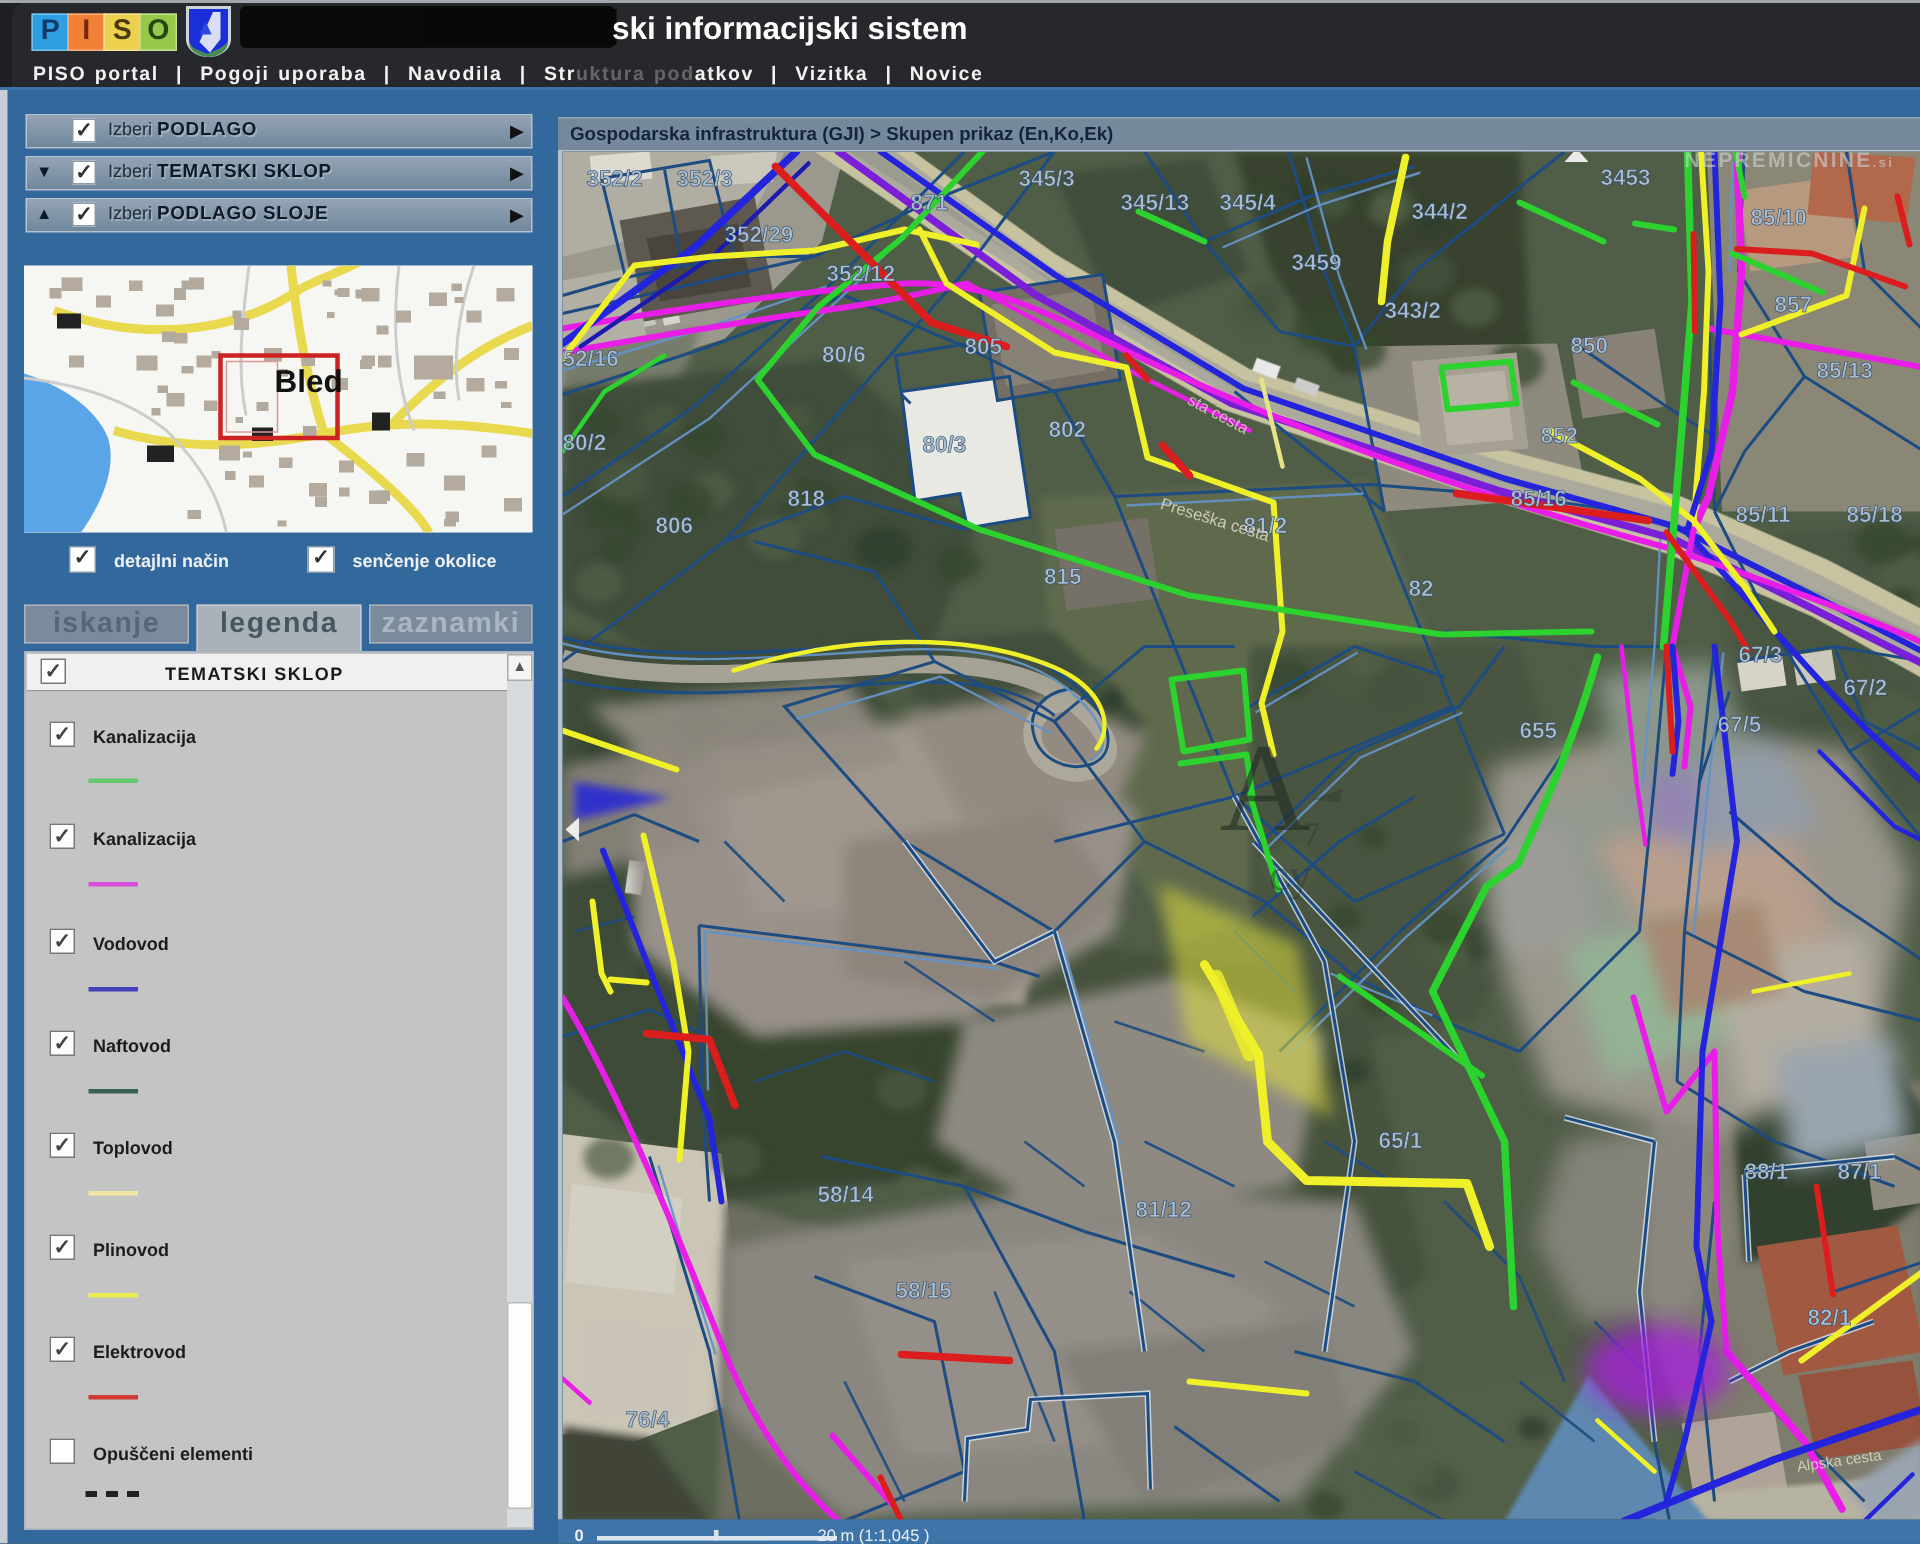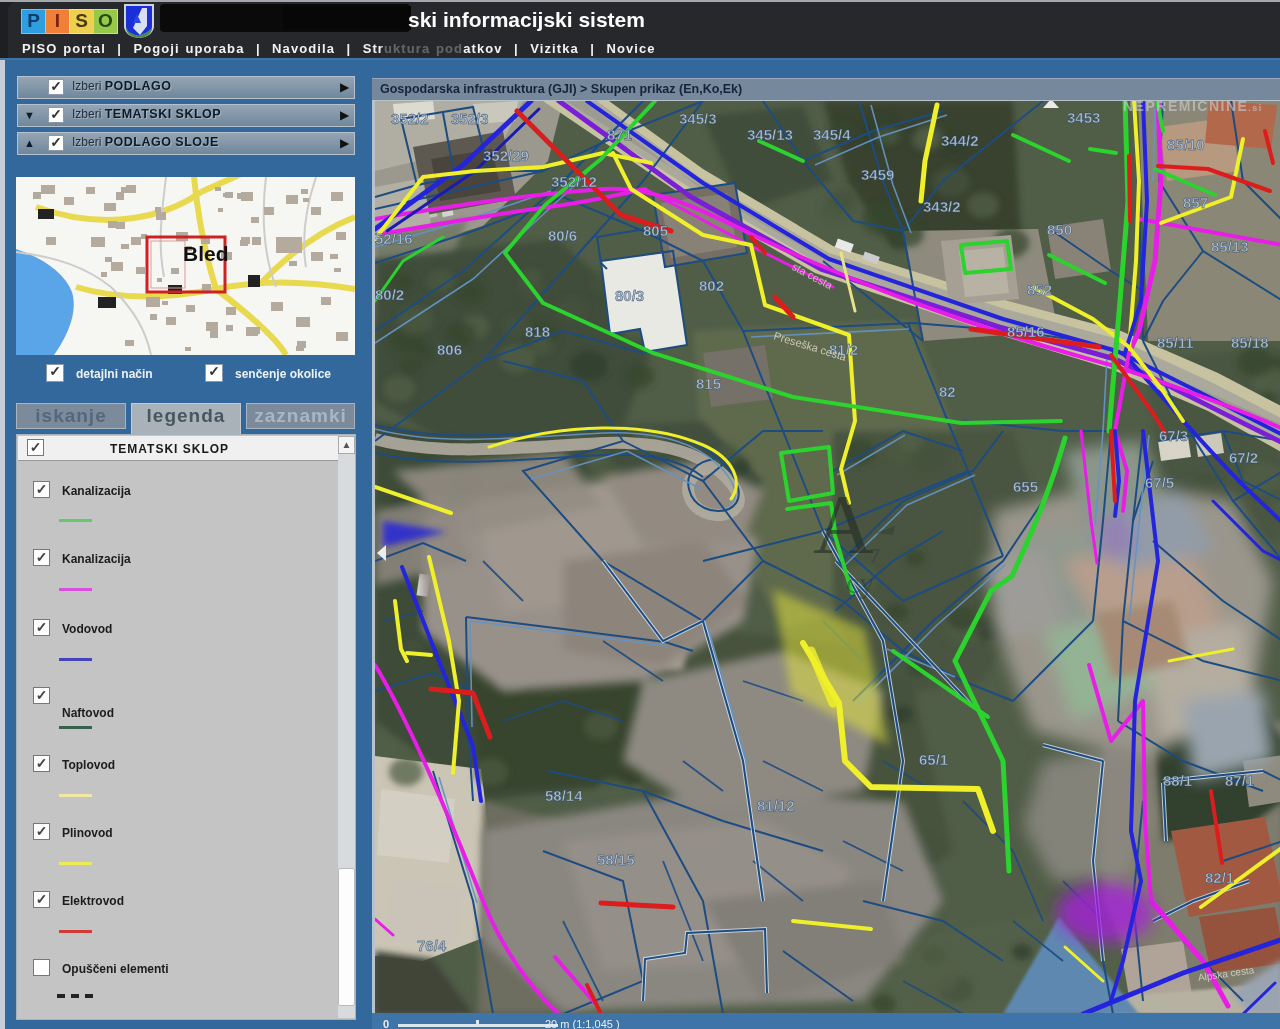--- a/index.html
+++ b/index.html
@@ -184,21 +184,21 @@
 <div class="leg-cb" style="top:481px;">✓</div>
 <div class="leg-item" style="top:484px;left:62px;">Kanalizacija</div>
 <div class="swatch" style="top:519px;background:#63c96e;"></div>
 <div class="leg-cb" style="top:549px;">✓</div>
 <div class="leg-item" style="top:552px;left:62px;">Kanalizacija</div>
 <div class="swatch" style="top:588px;background:#d94fdd;"></div>
 <div class="leg-cb" style="top:619px;">✓</div>
 <div class="leg-item" style="top:622px;left:62px;">Vodovod</div>
 <div class="swatch" style="top:658px;background:#4343bb;"></div>
 <div class="leg-cb" style="top:687px;">✓</div>
-<div class="leg-item" style="top:690px;left:62px;margin-top:16px;">Naftovod</div>
+<div class="leg-item" style="top:690px;left:62px;">Naftovod</div>
 <div class="swatch" style="top:726px;background:#38604f;"></div>
 <div class="leg-cb" style="top:755px;">✓</div>
 <div class="leg-item" style="top:758px;left:62px;">Toplovod</div>
 <div class="swatch" style="top:794px;background:#efe8a2;"></div>
 <div class="leg-cb" style="top:823px;">✓</div>
 <div class="leg-item" style="top:826px;left:62px;">Plinovod</div>
 <div class="swatch" style="top:862px;background:#ecec52;"></div>
 <div class="leg-cb" style="top:891px;">✓</div>
 <div class="leg-item" style="top:894px;left:62px;">Elektrovod</div>
 <div class="swatch" style="top:930px;background:#d23b34;"></div>

